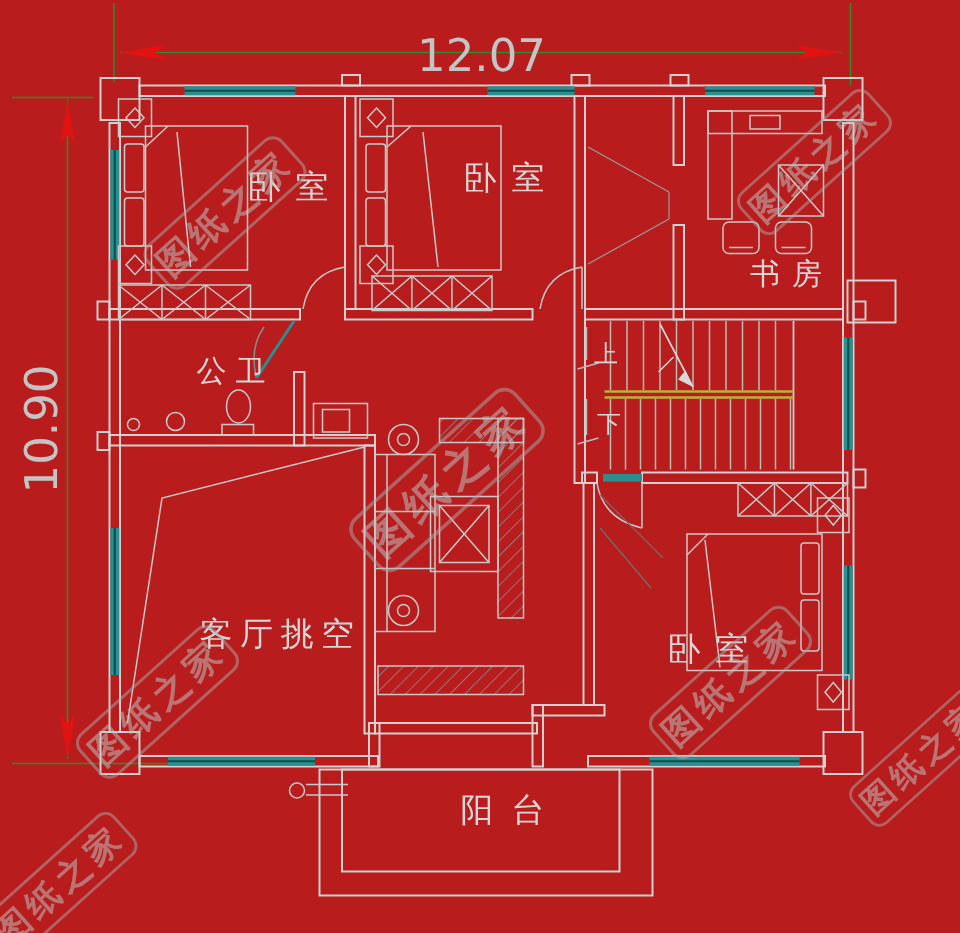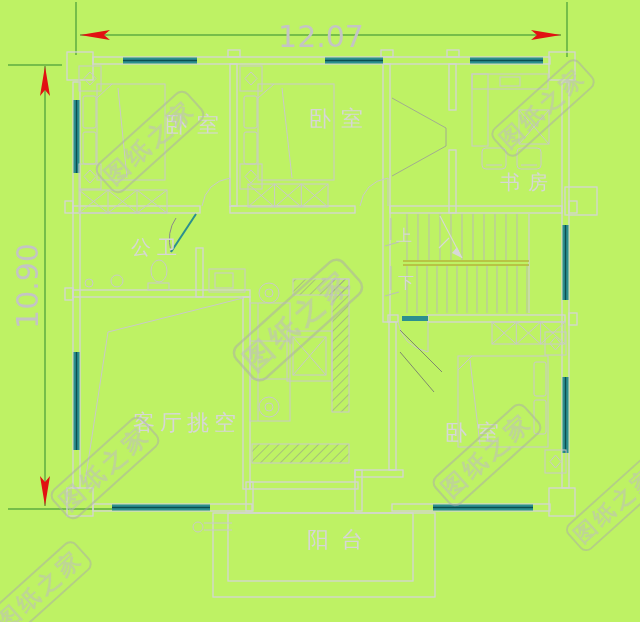--- a/index.html
+++ b/index.html
@@ -1,17 +1,17 @@
 <!DOCTYPE html>
 <html><head>
 <meta charset="utf-8">
 <style>
   html,body{margin:0;padding:0;background:#000;}
   .stage{
-    position:relative;width:640px;height:622px;background:#bef264;overflow:hidden;
+    position:relative;width:640px;height:622px;background:#b91c1c;overflow:hidden;
     font-family:"DejaVu Sans","Liberation Sans",sans-serif;
   }
   svg text{font-family:"DejaVu Sans","Liberation Sans",sans-serif;}
   .dimtxt{fill:#c4c4c4;font-size:30px;}
   .cadlabel{fill:#d6d6d6;}
   .wm-text{fill:rgba(190,190,190,0.55);font-weight:bold;}
   .wm-box{stroke:rgba(170,170,170,0.5);fill:none;stroke-width:2px;}
 </style>
 </head>
 <body>

